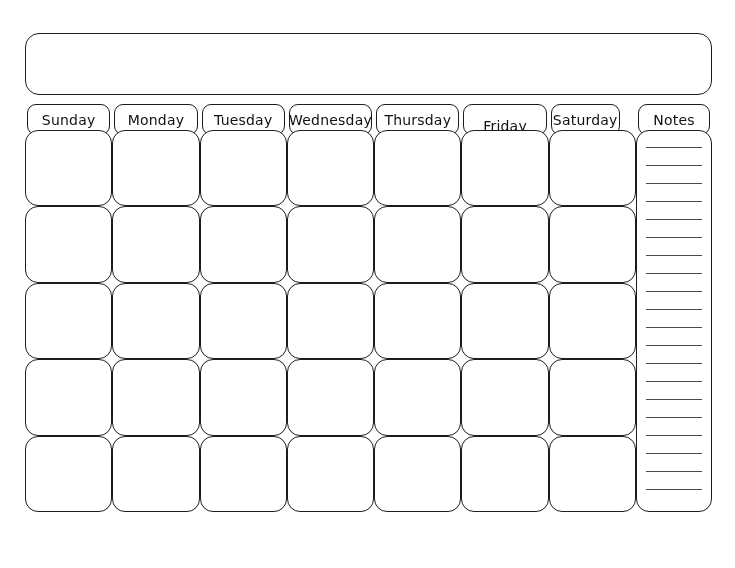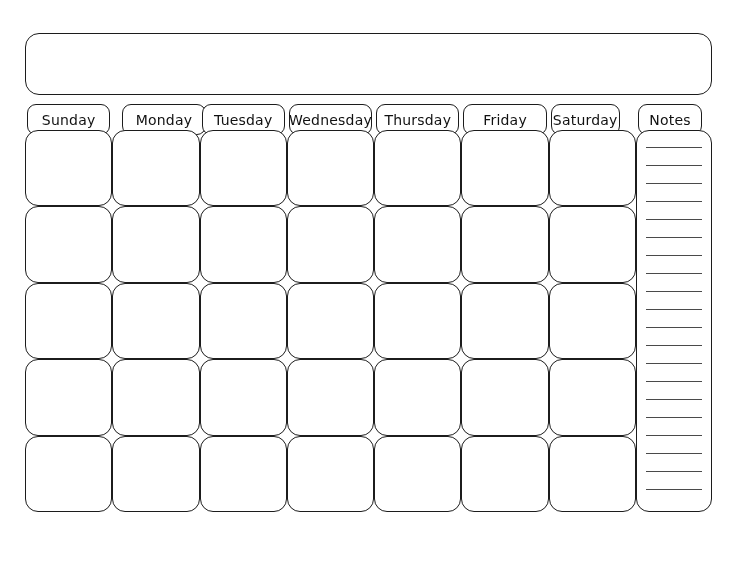--- a/index.html
+++ b/index.html
@@ -129,39 +129,39 @@
 <div id="calendar-page">
 
   <div id="title-bar">
     <div id="title-text"></div>
   </div>
 
   <div id="header-row">
       <div class="header-cell" style="left: 2px; width: 83.2857px;">
         <span class="header-label">Sunday</span>
       </div>
-      <div class="header-cell" style="left: 89.2857px; width: 83.2857px; margin-left: 8px;">
+      <div class="header-cell" style="left: 89.2857px; width: 83.2857px;">
         <span class="header-label">Monday</span>
       </div>
       <div class="header-cell" style="left: 176.571px; width: 83.2857px;">
         <span class="header-label">Tuesday</span>
       </div>
       <div class="header-cell" style="left: 263.857px; width: 83.2857px;">
         <span class="header-label">Wednesday</span>
       </div>
       <div class="header-cell" style="left: 351.143px; width: 83.2857px;">
         <span class="header-label">Thursday</span>
       </div>
-      <div class="header-cell" style="left: 438.429px; width: 83.2857px;">
+      <div class="header-cell" style="left: 438.429px; width: 83.2857px; align-items: flex-end;">
         <span class="header-label">Friday</span>
       </div>
       <div class="header-cell" style="left: 525.714px; width: 69px;">
         <span class="header-label">Saturday</span>
       </div>
-      <div class="header-cell" style="left: 613px; width: 64px;">
+      <div class="header-cell" style="left: 613px; width: 72px;">
         <span class="header-label">Notes</span>
       </div>
     </div>
 
   <div id="date-grid">
       <div class="date-cell" style="left: 0px; top: 0px; width: 87.2857px; height: 76.4px;">
         <span class="date-number"></span>
       </div>
       <div class="date-cell" style="left: 87.2857px; top: 0px; width: 87.2857px; height: 76.4px;">
         <span class="date-number"></span>

